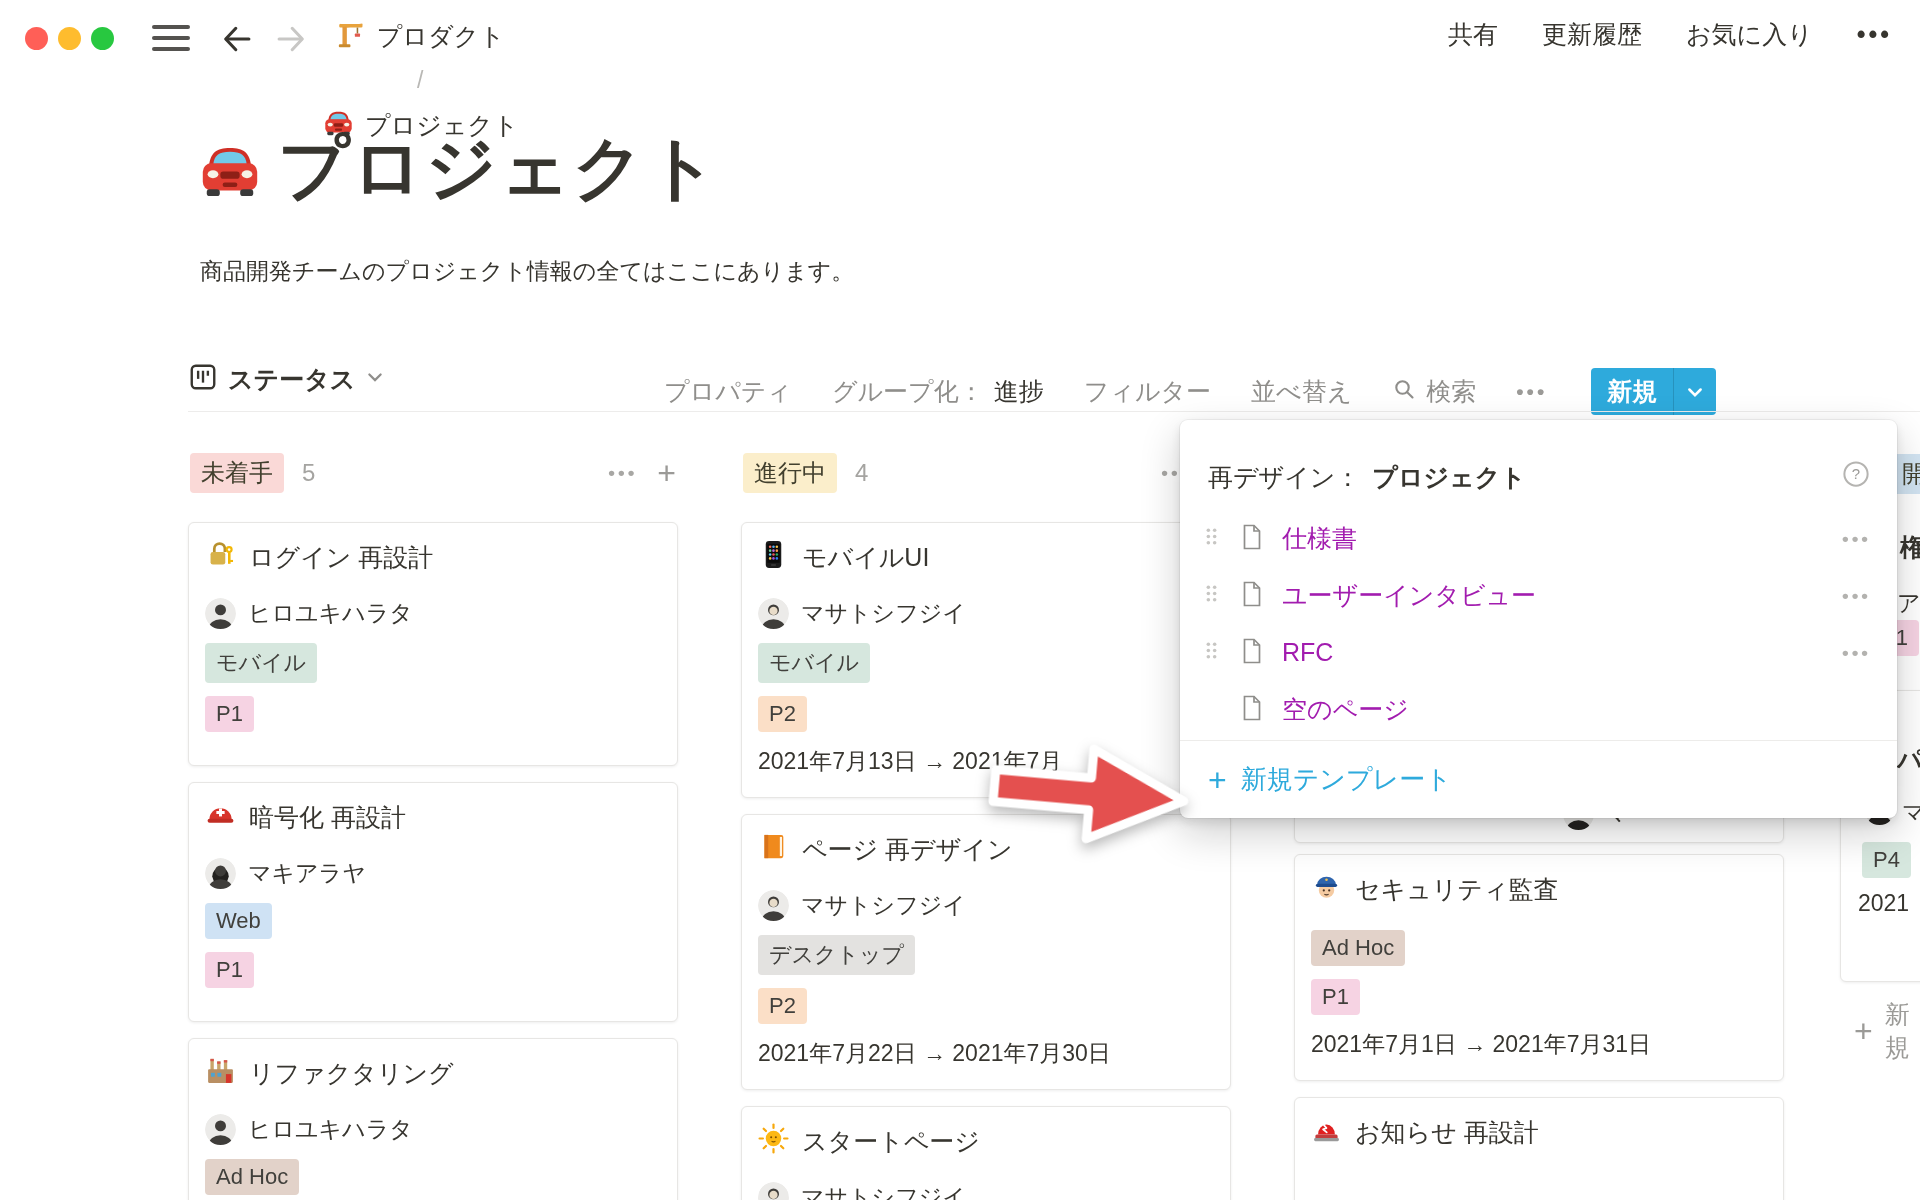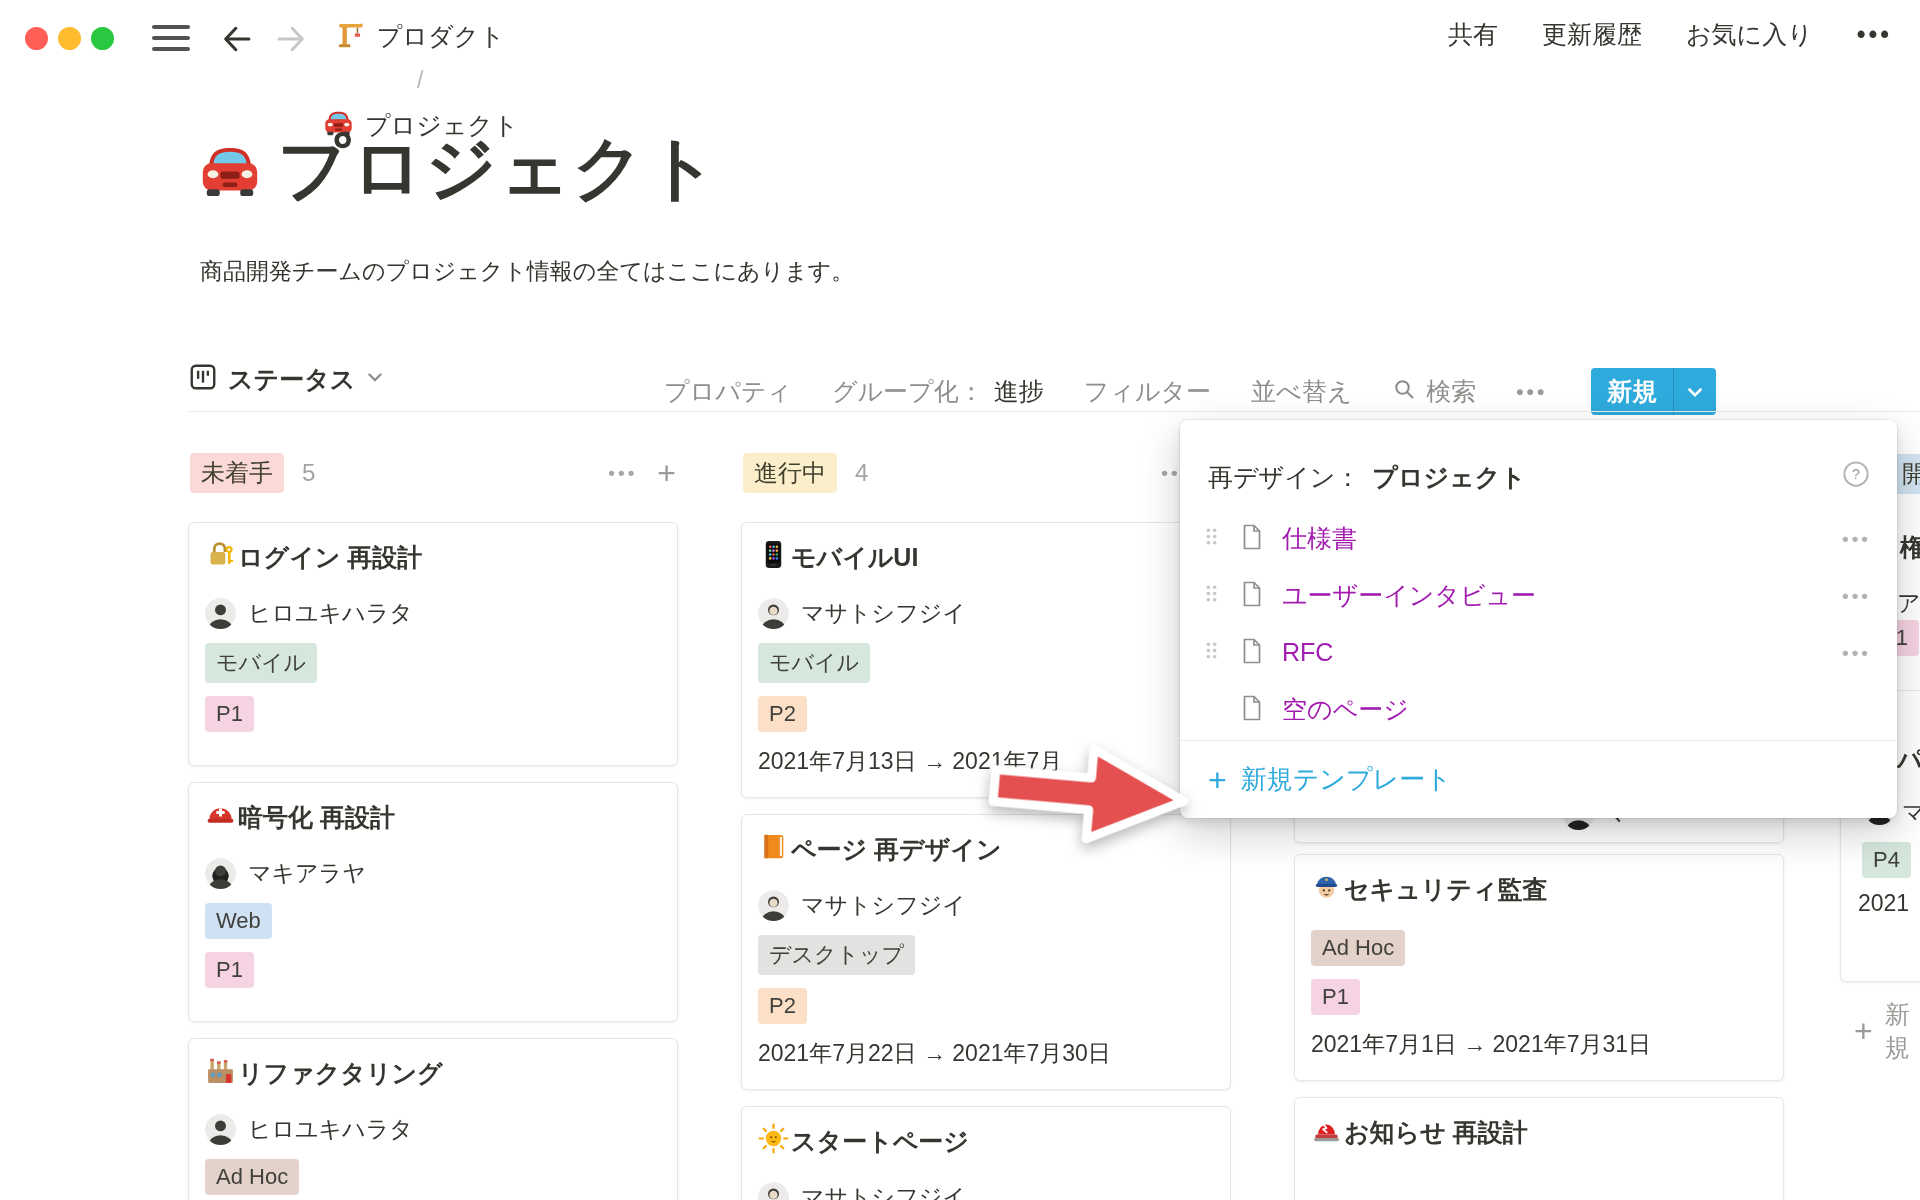--- a/index.html
+++ b/index.html
@@ -45,21 +45,21 @@
   .col { position:absolute; top:440px; width:490px; }
   .col-1 { left:188px; } .col-2 { left:741px; } .col-3 { left:1294px; }
   .col-head { display:flex; align-items:center; margin:14px 2px 30px 2px; height:38px; }
   .col-badge { font-size:24px; padding:4px 11px; border-radius:4px; color:#42402E; }
   .col-count { font-size:24px; color:#A5A4A1; margin-left:18px; }
   .col-head-right { margin-left:auto; display:flex; align-items:center; gap:20px; color:#A8A7A4; }
   .col-plus { font-size:32px; font-weight:300; color:#9B9A97; line-height:1; }
 
   .card { position:relative; background:#fff; border:1px solid #E7E6E4; border-radius:6px;
           box-shadow:0 1px 3px rgba(15,15,15,0.07); padding:16px 16px 20px 16px; margin-bottom:16px; }
-  .card-title { display:flex; align-items:center; gap:2px; font-size:25px; font-weight:700; color:#37352F; margin-bottom:22px; }
+  .card-title { display:flex; align-items:center; gap:13px; font-size:25px; font-weight:400; color:#37352F; margin-bottom:22px; }
   .assignee { display:flex; align-items:center; gap:12px; font-size:23px; margin-bottom:14px; }
   .avatar { width:31px; height:31px; border-radius:50%; overflow:hidden; flex:0 0 auto; }
   .tagline { margin-bottom:13px; }
   .tag { display:inline-block; font-size:22px; padding:5px 11px; border-radius:4px; color:#41403C; white-space:nowrap; }
   .tag-green  { background:#D6E7DE; } .tag-pink { background:#F6D3E3; }
   .tag-blue   { background:#CFE2F4; } .tag-brown{ background:#E2D2C9; }
   .tag-orange { background:#FBDFC7; } .tag-gray { background:#E3E2E0; }
   .badge-red    { background:#FAD9D7; } .badge-yellow { background:#FBEECB; }
   .badge-blue   { background:#D2E4F2; }
   .date-row { font-size:23px; color:#37352F; margin-top:14px; }

